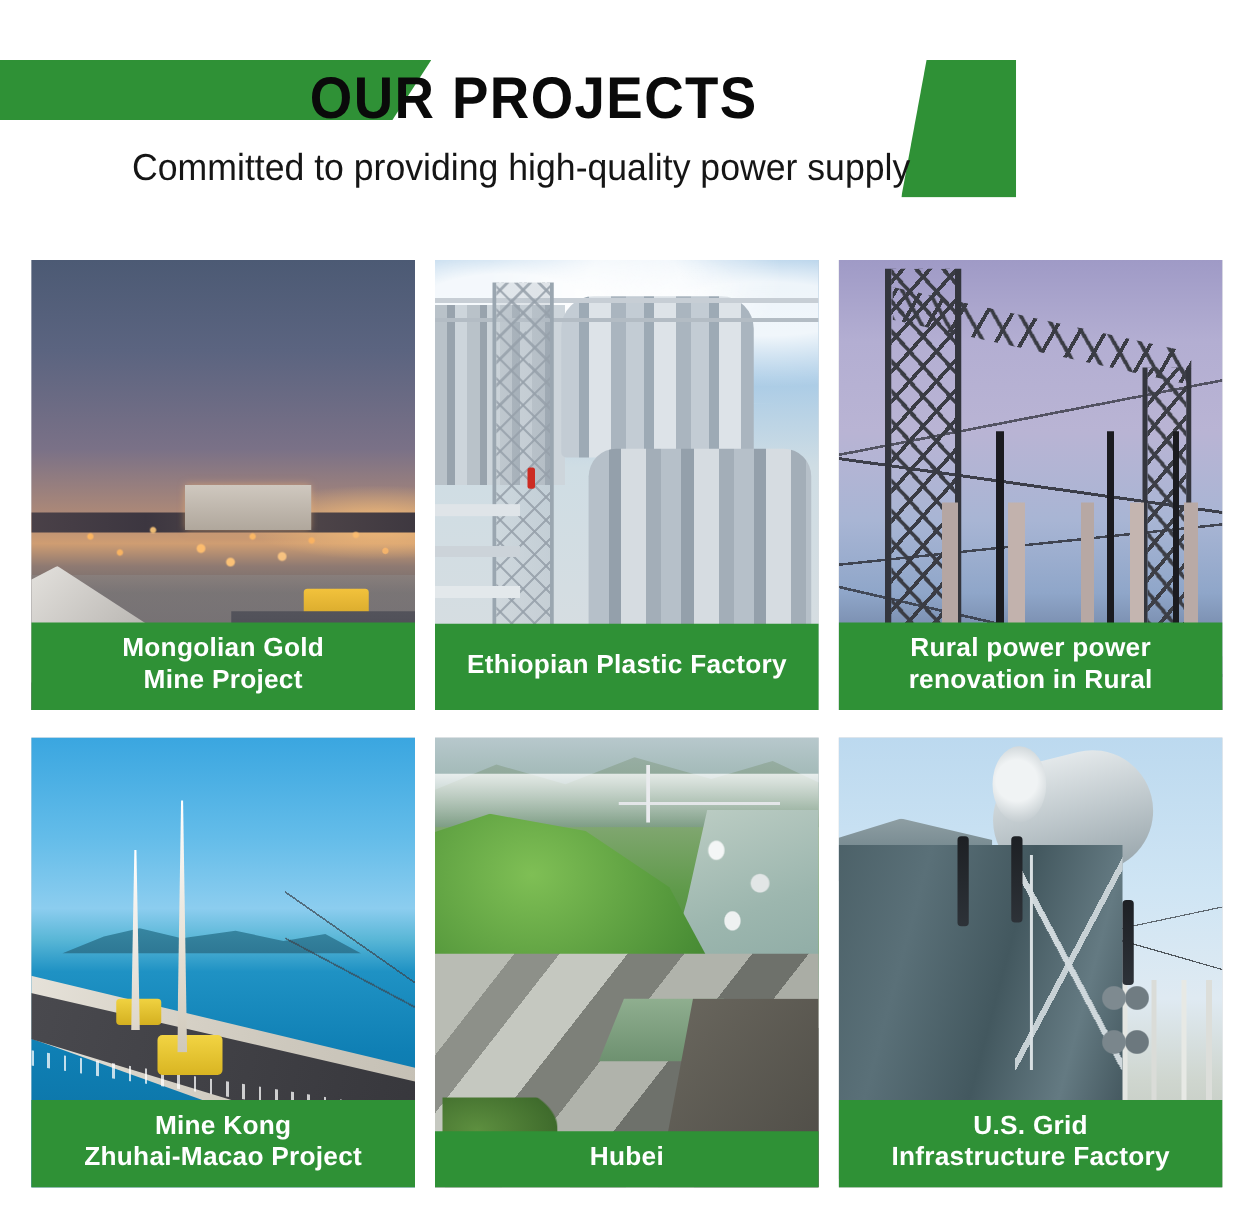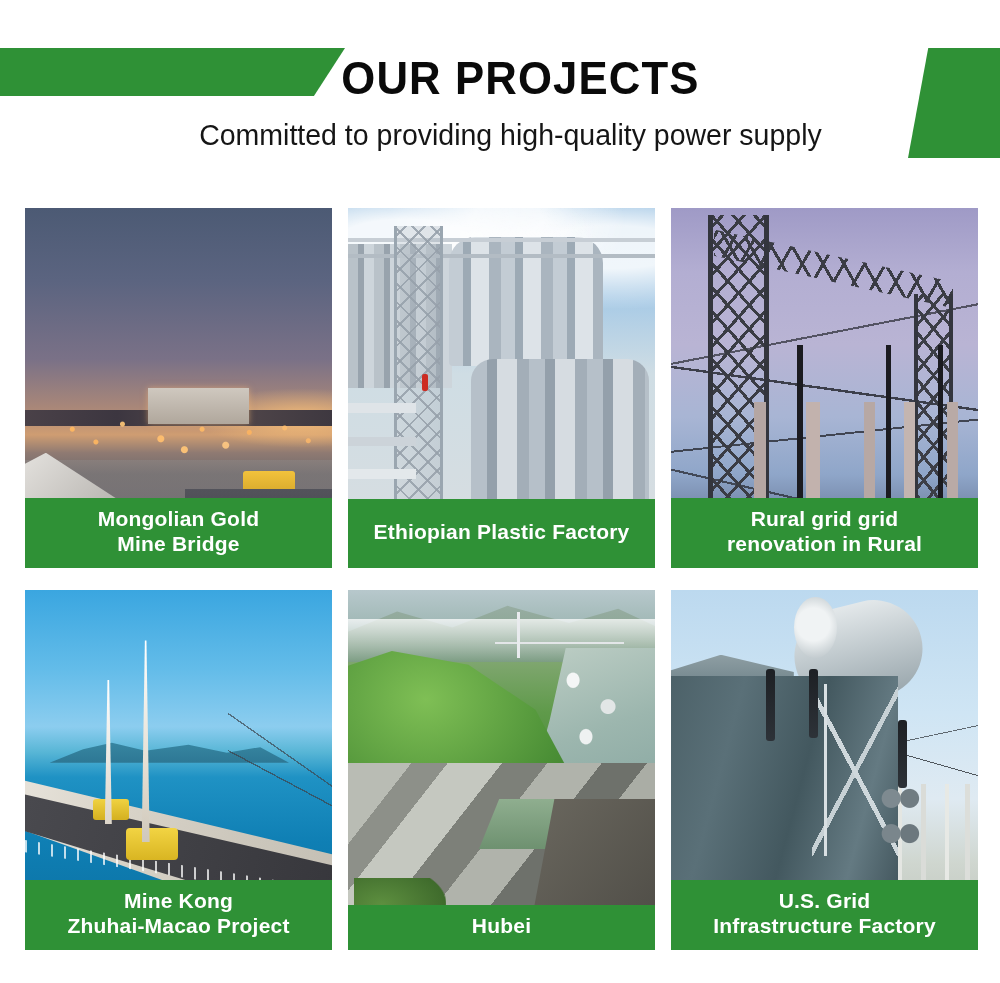--- a/index.html
+++ b/index.html
@@ -10,21 +10,21 @@
     height: 983px;
     background: #ffffff;
     font-family: "Liberation Sans", sans-serif;
     overflow: hidden;
     position: relative;
   }
 
   
   .header {
     position: relative;
-    width: 1000px;
+    width: 813px;
     height: 200px;
   }
 
   .banner-left {
     position: absolute;
     left: 0;
     top: 48px;
     width: 345px;
     height: 48px;
     background: #2f9136;
@@ -523,21 +523,21 @@
       <div class="ridge"></div>
       <div class="plant"></div>
       <div class="lights"></div>
       <div class="ground"></div>
       <div class="tent"></div>
       <div class="loader"></div>
       <div class="rocks"></div>
     </div>
     <div class="caption">
       <div>Mongolian Gold</div>
-      <div>Mine Bridge</div>
+      <div>Mine Project</div>
     </div>
   </div>
 
   <div class="card">
     <div class="photo ph-factory">
       <div class="clouds"></div>
       <div class="silo-back"></div>
       <div class="tanks-top"></div>
       <div class="tanks-bottom"></div>
       <div class="pipes"></div>
@@ -556,21 +556,21 @@
     <div class="photo ph-grid">
       <div class="wires"></div>
       <div class="crossarm"></div>
       <div class="pylon-main"></div>
       <div class="pylon-right"></div>
       <div class="columns"></div>
       <div class="insulators"></div>
       <div class="horizon"></div>
     </div>
     <div class="caption">
-      <div>Rural grid grid</div>
+      <div>Rural power power</div>
       <div>renovation in Rural</div>
     </div>
   </div>
 
   <div class="card">
     <div class="photo ph-bridge">
       <div class="hills"></div>
       <div class="deck"></div>
       <div class="road"></div>
       <div class="rail"></div>

